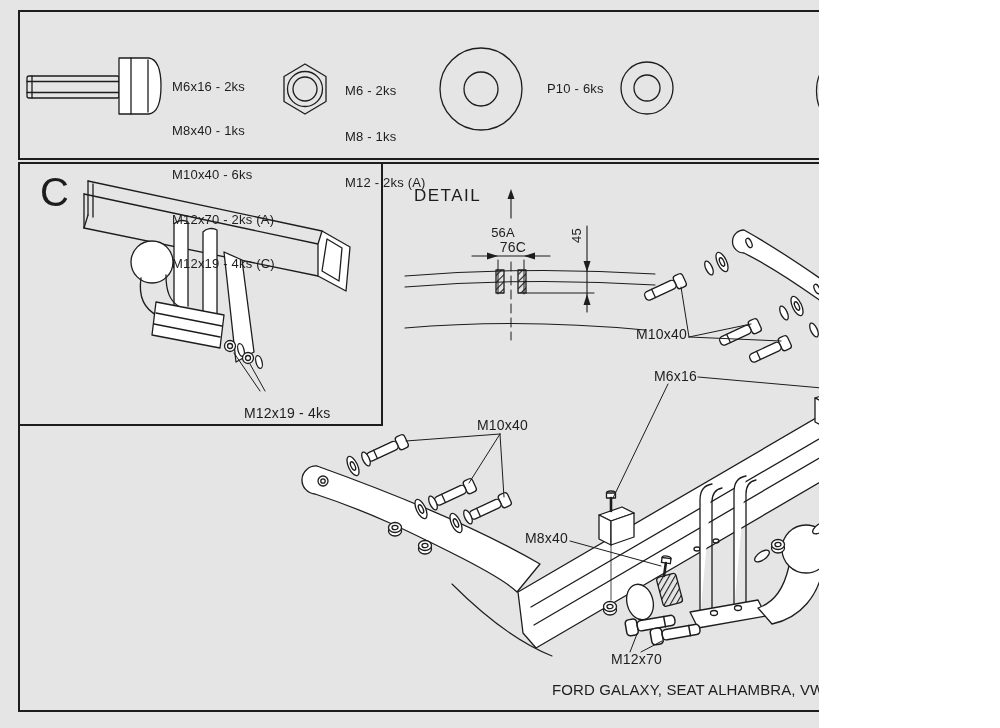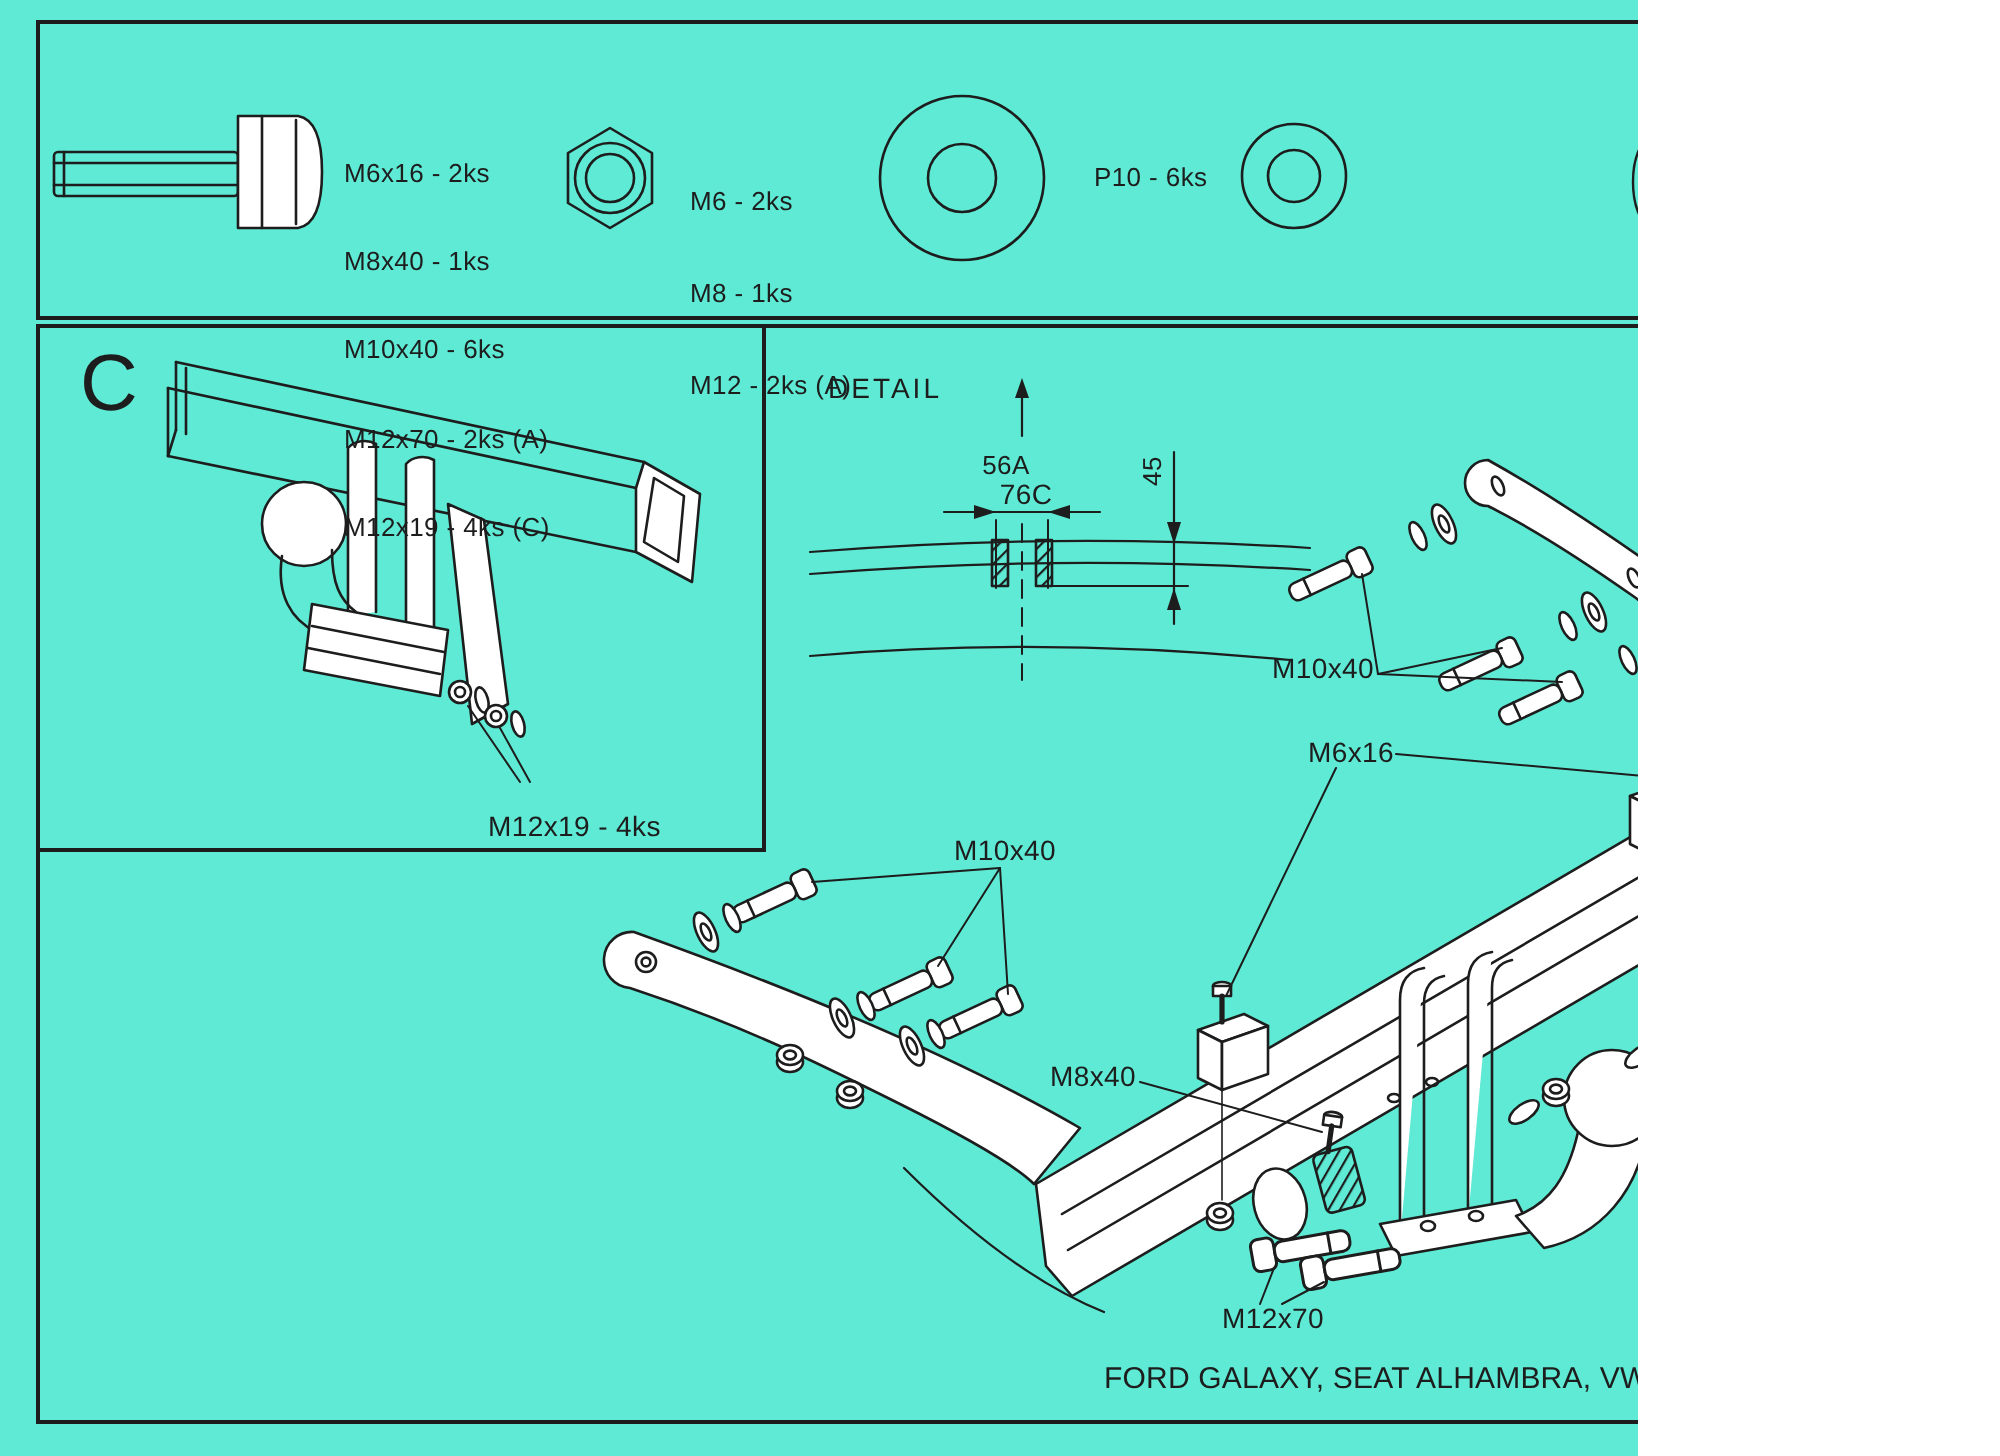--- a/index.html
+++ b/index.html
@@ -1,26 +1,26 @@
 <!DOCTYPE html>
 <html><head>
 <meta charset="utf-8">
 <style>
   html,body{margin:0;padding:0;background:#fff;}
-  #page{position:relative;width:819px;height:728px;background:#5eead4;overflow:hidden;
+  #page{position:relative;width:819px;height:728px;background:#e5e5e5;overflow:hidden;
         font-family:"Liberation Sans",sans-serif;color:#1d1d1d;}
   .box{position:absolute;border:2px solid #1d1d1d;background:transparent;}
   #svgart{position:absolute;left:0;top:0;}
   .lbl{position:absolute;white-space:pre;letter-spacing:.2px;}
   .parts{font-size:13px;line-height:14.8px;}
   .callout{font-size:14px;}
   .biglet{font-weight:400;}
   #c-letter{left:40px;top:170px;font-size:40px;}
   #a-letter{left:927px;top:606px;font-size:48px;}
-  #detail-title{left:414px;top:186px;font-size:14px;letter-spacing:1.5px;text-align:center;}
+  #detail-title{left:414px;top:186px;font-size:17px;letter-spacing:1.5px;text-align:center;}
   #dim-a{left:480px;top:225px;width:46px;text-align:center;font-size:13px;}
   #dim-c{left:490px;top:239px;width:46px;text-align:center;font-size:14px;}
   #dim-45{left:561px;top:228px;width:30px;font-size:13px;transform:rotate(-90deg);transform-origin:50% 50%;text-align:center;}
   #footer-title{left:552px;top:681px;width:430px;font-size:15px;letter-spacing:.1px;}
 </style>
 </head>
 <body>
 
 <div id="page">
 
@@ -232,21 +232,21 @@
     </g>
   </svg>
 
   <div class="lbl parts" style="left:172px;top:50px;">
     <div>M6x16 - 2ks</div>
     <div>M8x40 - 1ks</div>
     <div>M10x40 - 6ks</div>
     <div>M12x70 - 2ks (A)</div>
     <div>M12x19 - 4ks (C)</div>
   </div>
-  <div class="lbl parts" style="left:345px;top:63px;line-height:15.2px;">
+  <div class="lbl parts" style="left:345px;top:53px;line-height:15.2px;">
     <div>M6 - 2ks</div>
     <div>M8 - 1ks</div>
     <div>M12 - 2ks (A)</div>
   </div>
   <div class="lbl parts" style="left:547px;top:82px;">P10 - 6ks</div>
   <div class="lbl parts" style="left:855px;top:82px;">1ks</div>
 
   <div id="c-letter" class="lbl biglet">C</div>
   <div id="a-letter" class="lbl biglet">A</div>
 

